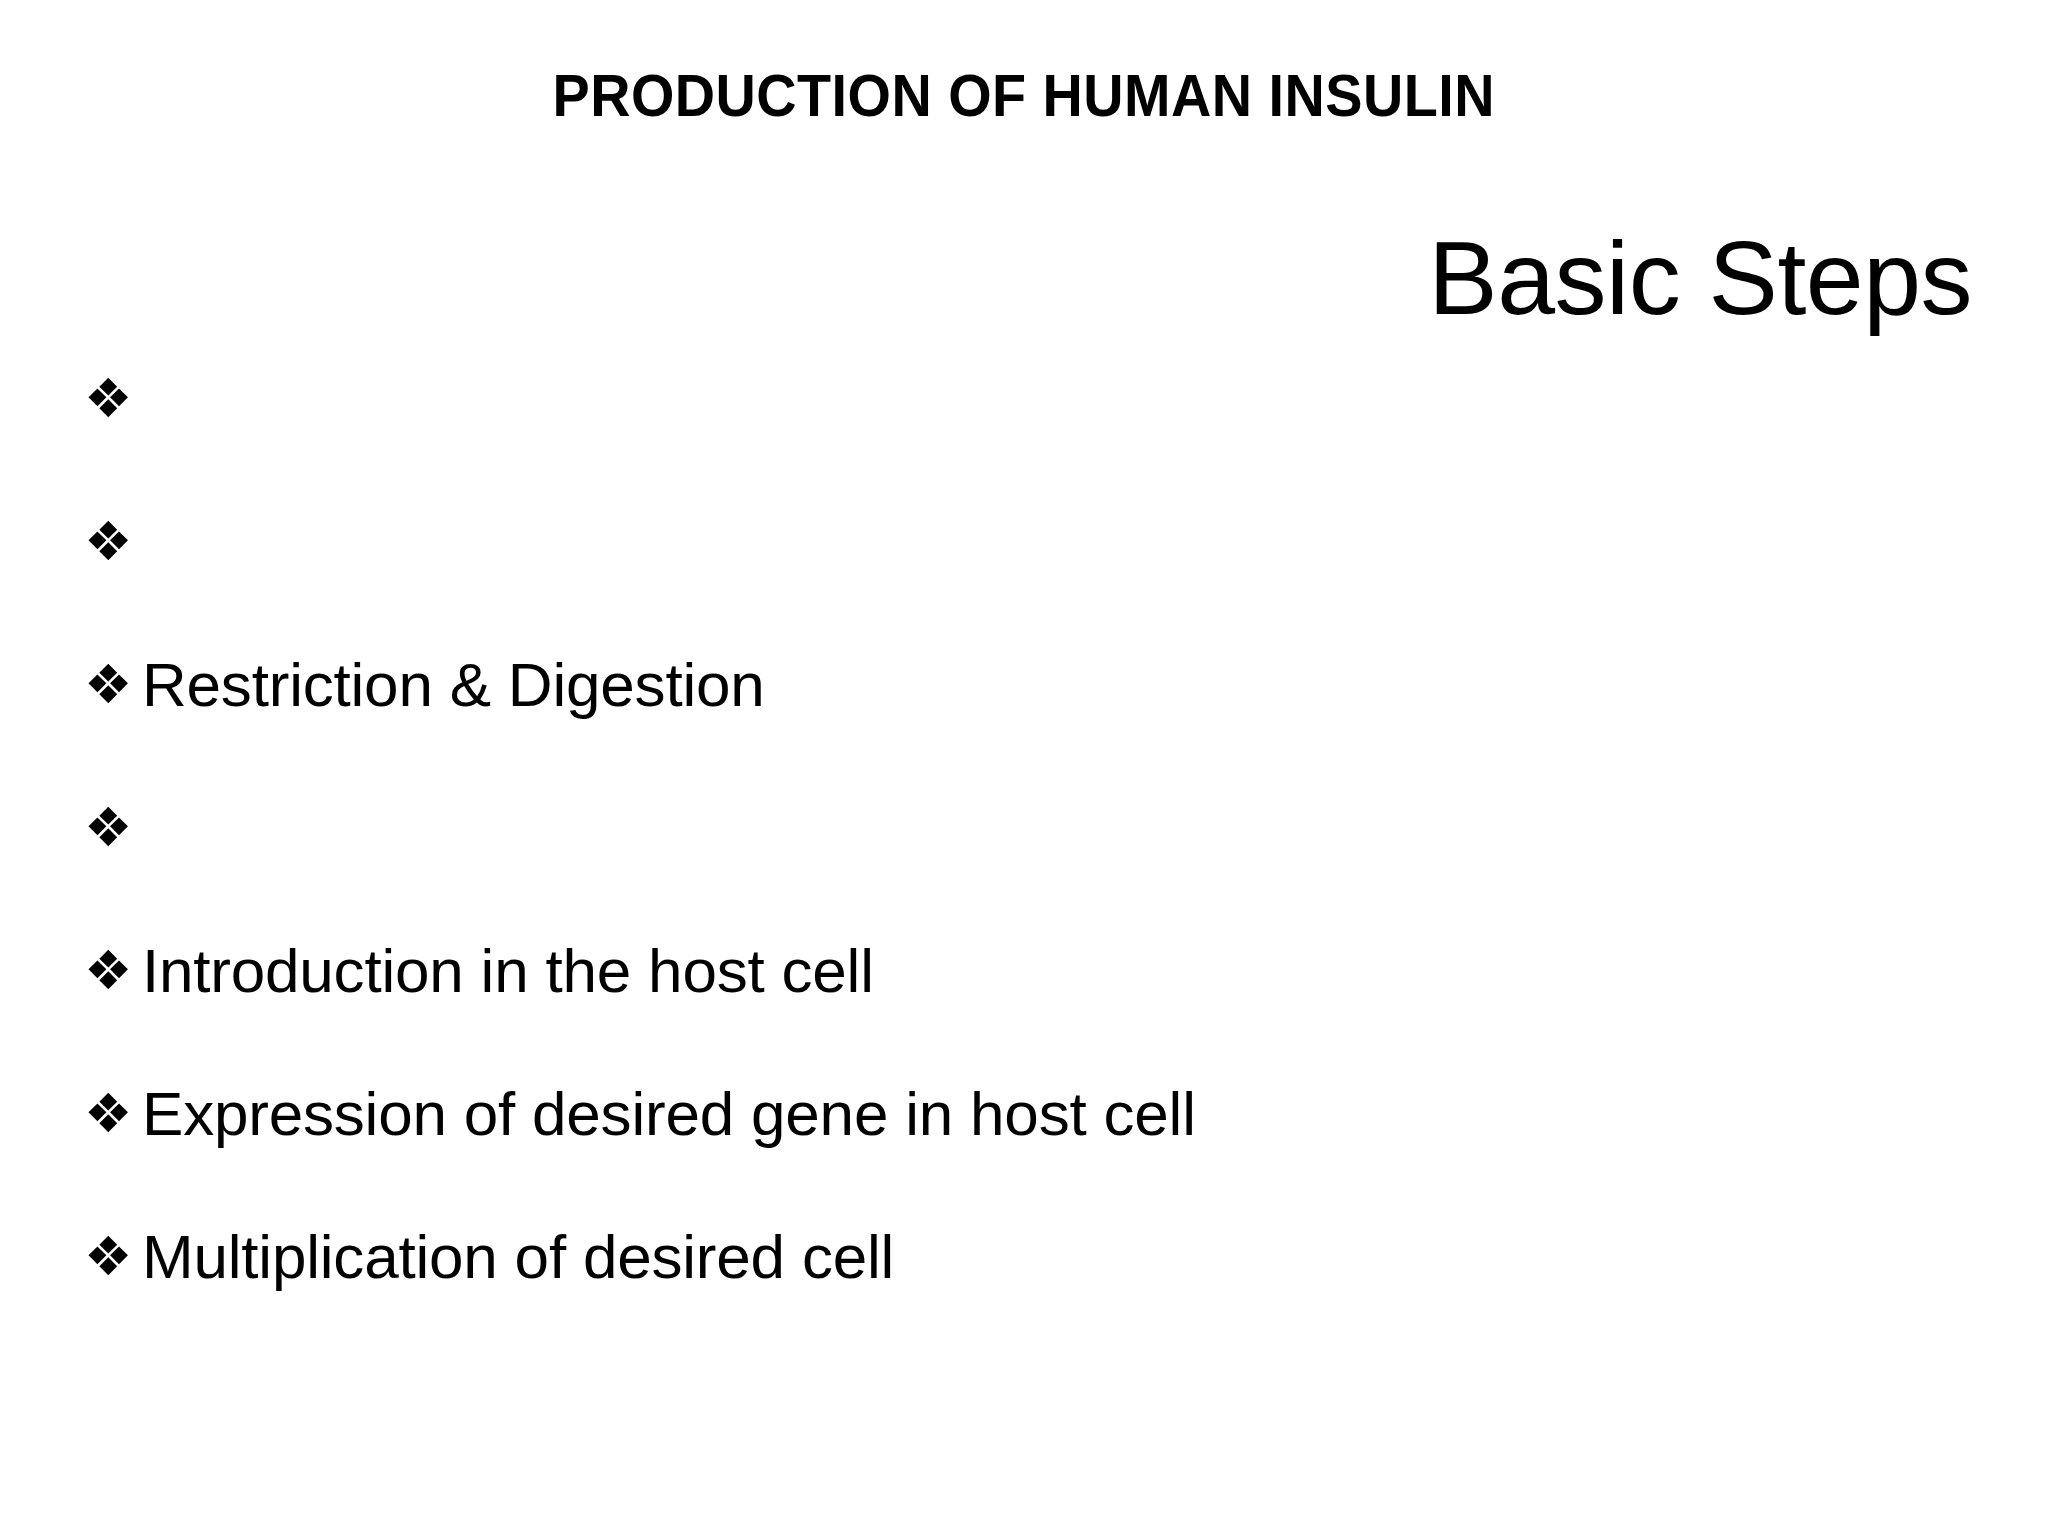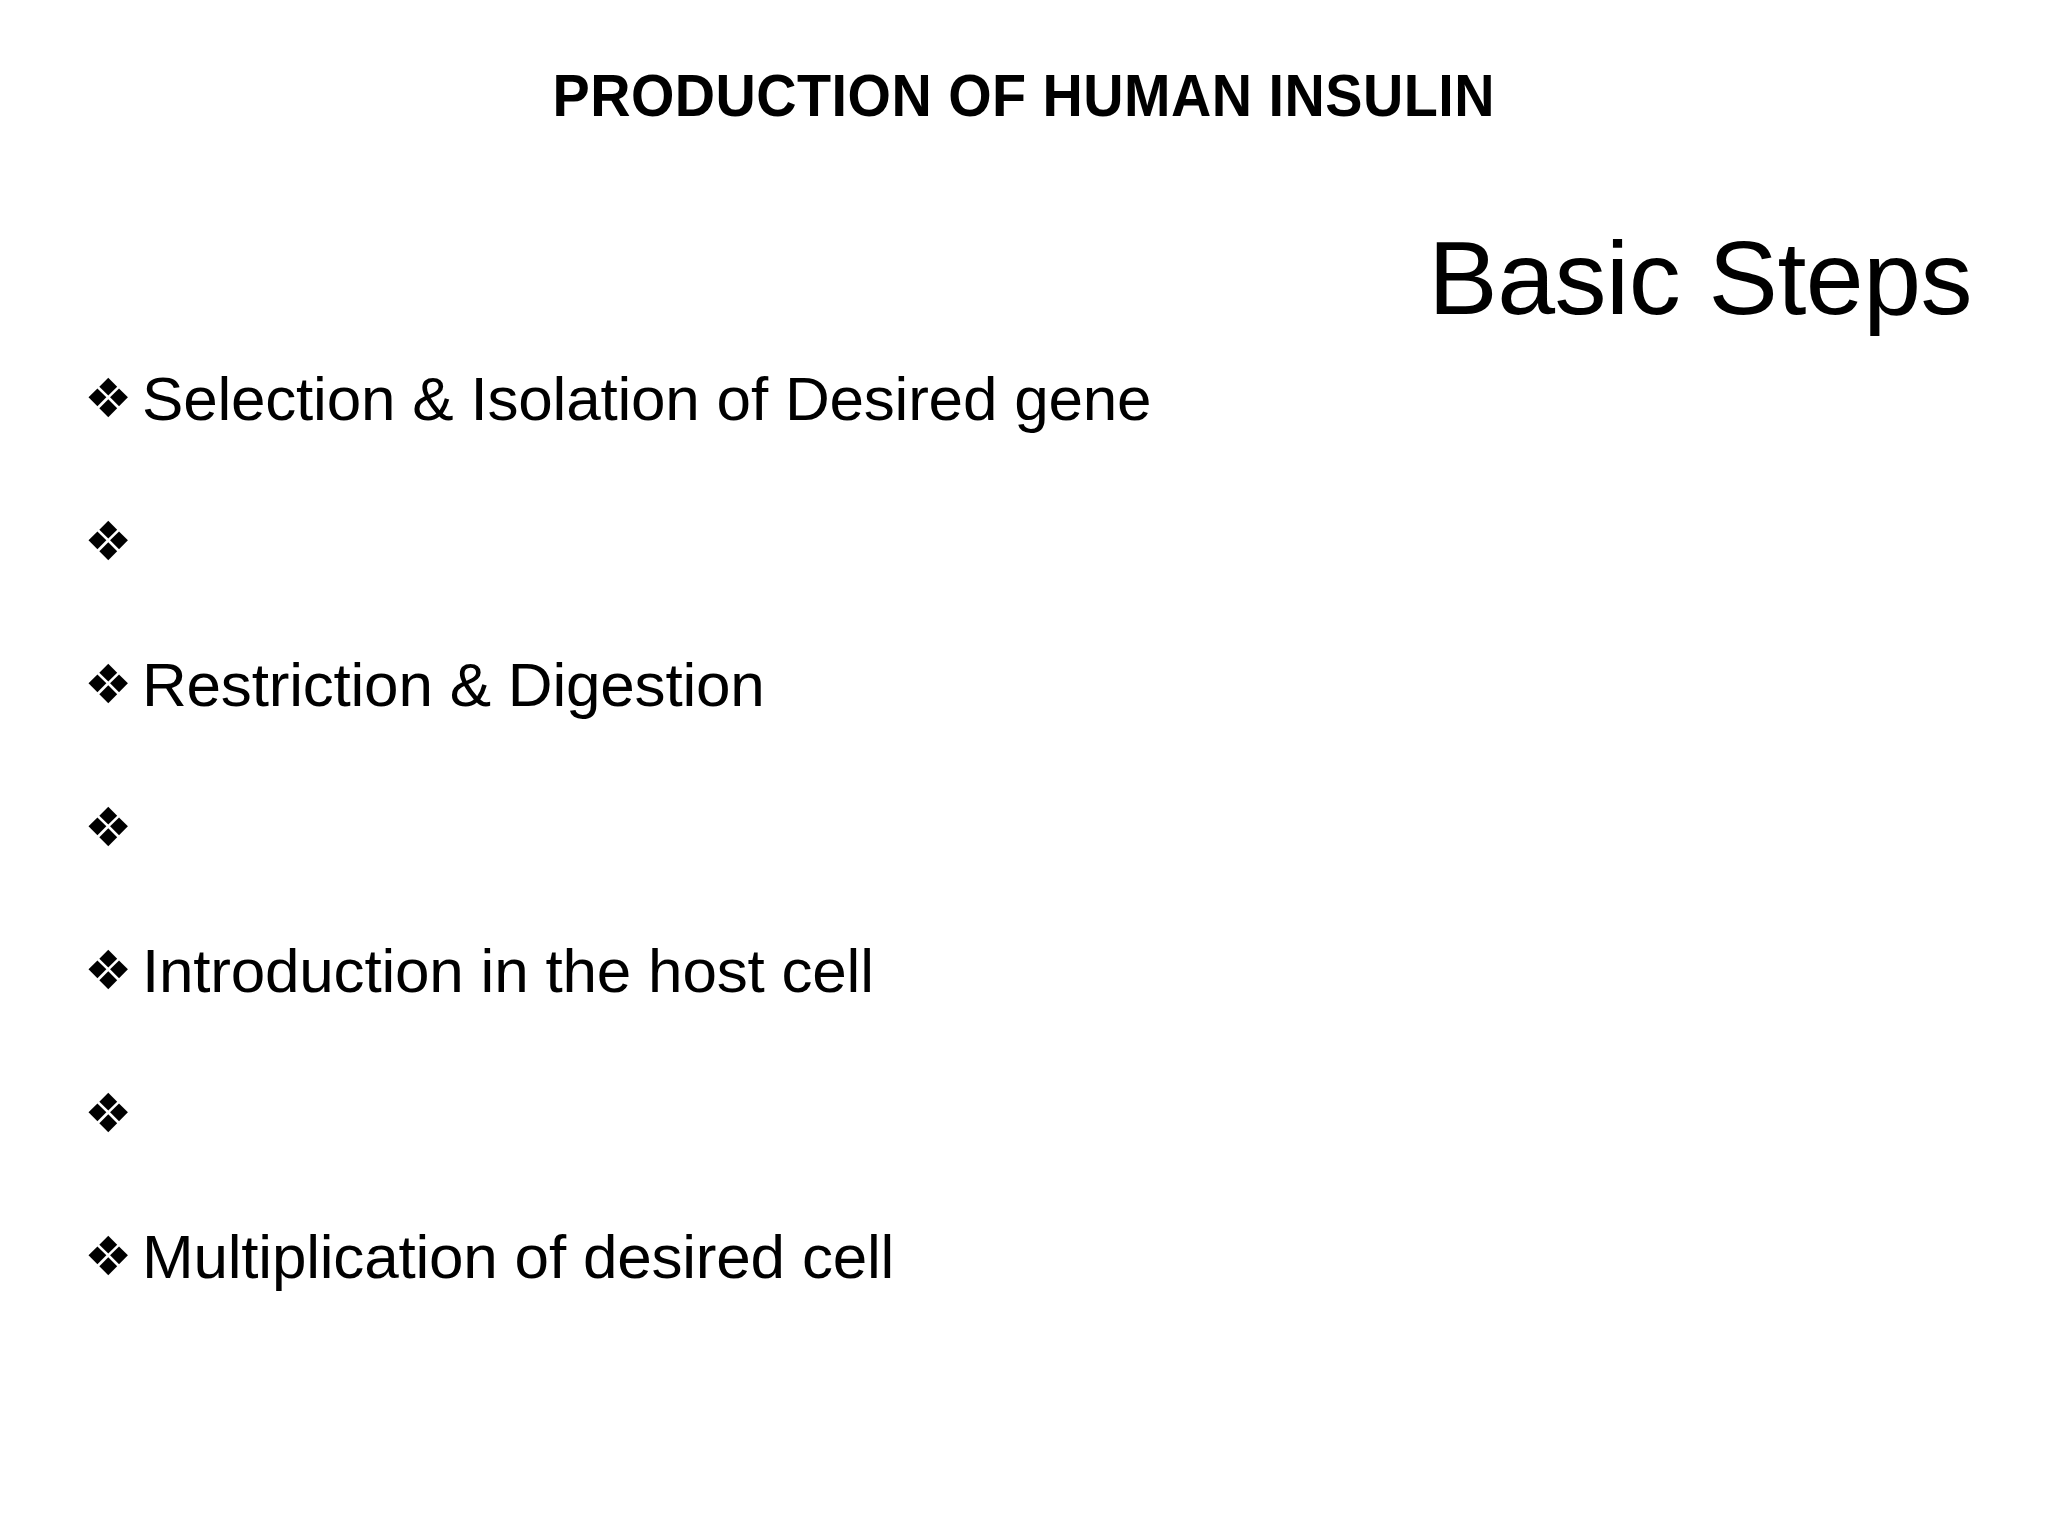--- a/index.html
+++ b/index.html
@@ -101,21 +101,20 @@
   </div>
 
   <div class="body-block">
 
     <div class="heading">Basic Steps</div>
 
     <ul class="bullet-list">
 
       <li class="bullet-item">
         <span class="bullet-marker">❖</span>
-        <span class="bullet-text">Selection &amp; Isolation of Desired gene</span>
       </li>
 
       <li class="bullet-item">
         <span class="bullet-marker">❖</span>
       </li>
 
       <li class="bullet-item">
         <span class="bullet-marker">❖</span>
         <span class="bullet-text">Restriction &amp; Digestion</span>
       </li>
@@ -124,20 +123,21 @@
         <span class="bullet-marker">❖</span>
       </li>
 
       <li class="bullet-item">
         <span class="bullet-marker">❖</span>
         <span class="bullet-text">Introduction in the host cell</span>
       </li>
 
       <li class="bullet-item">
         <span class="bullet-marker">❖</span>
+        <span class="bullet-text">Expression of desired gene in host cell</span>
       </li>
 
       <li class="bullet-item">
         <span class="bullet-marker">❖</span>
         <span class="bullet-text">Multiplication of desired cell</span>
       </li>
 
     </ul>
   </div>
 </div>

